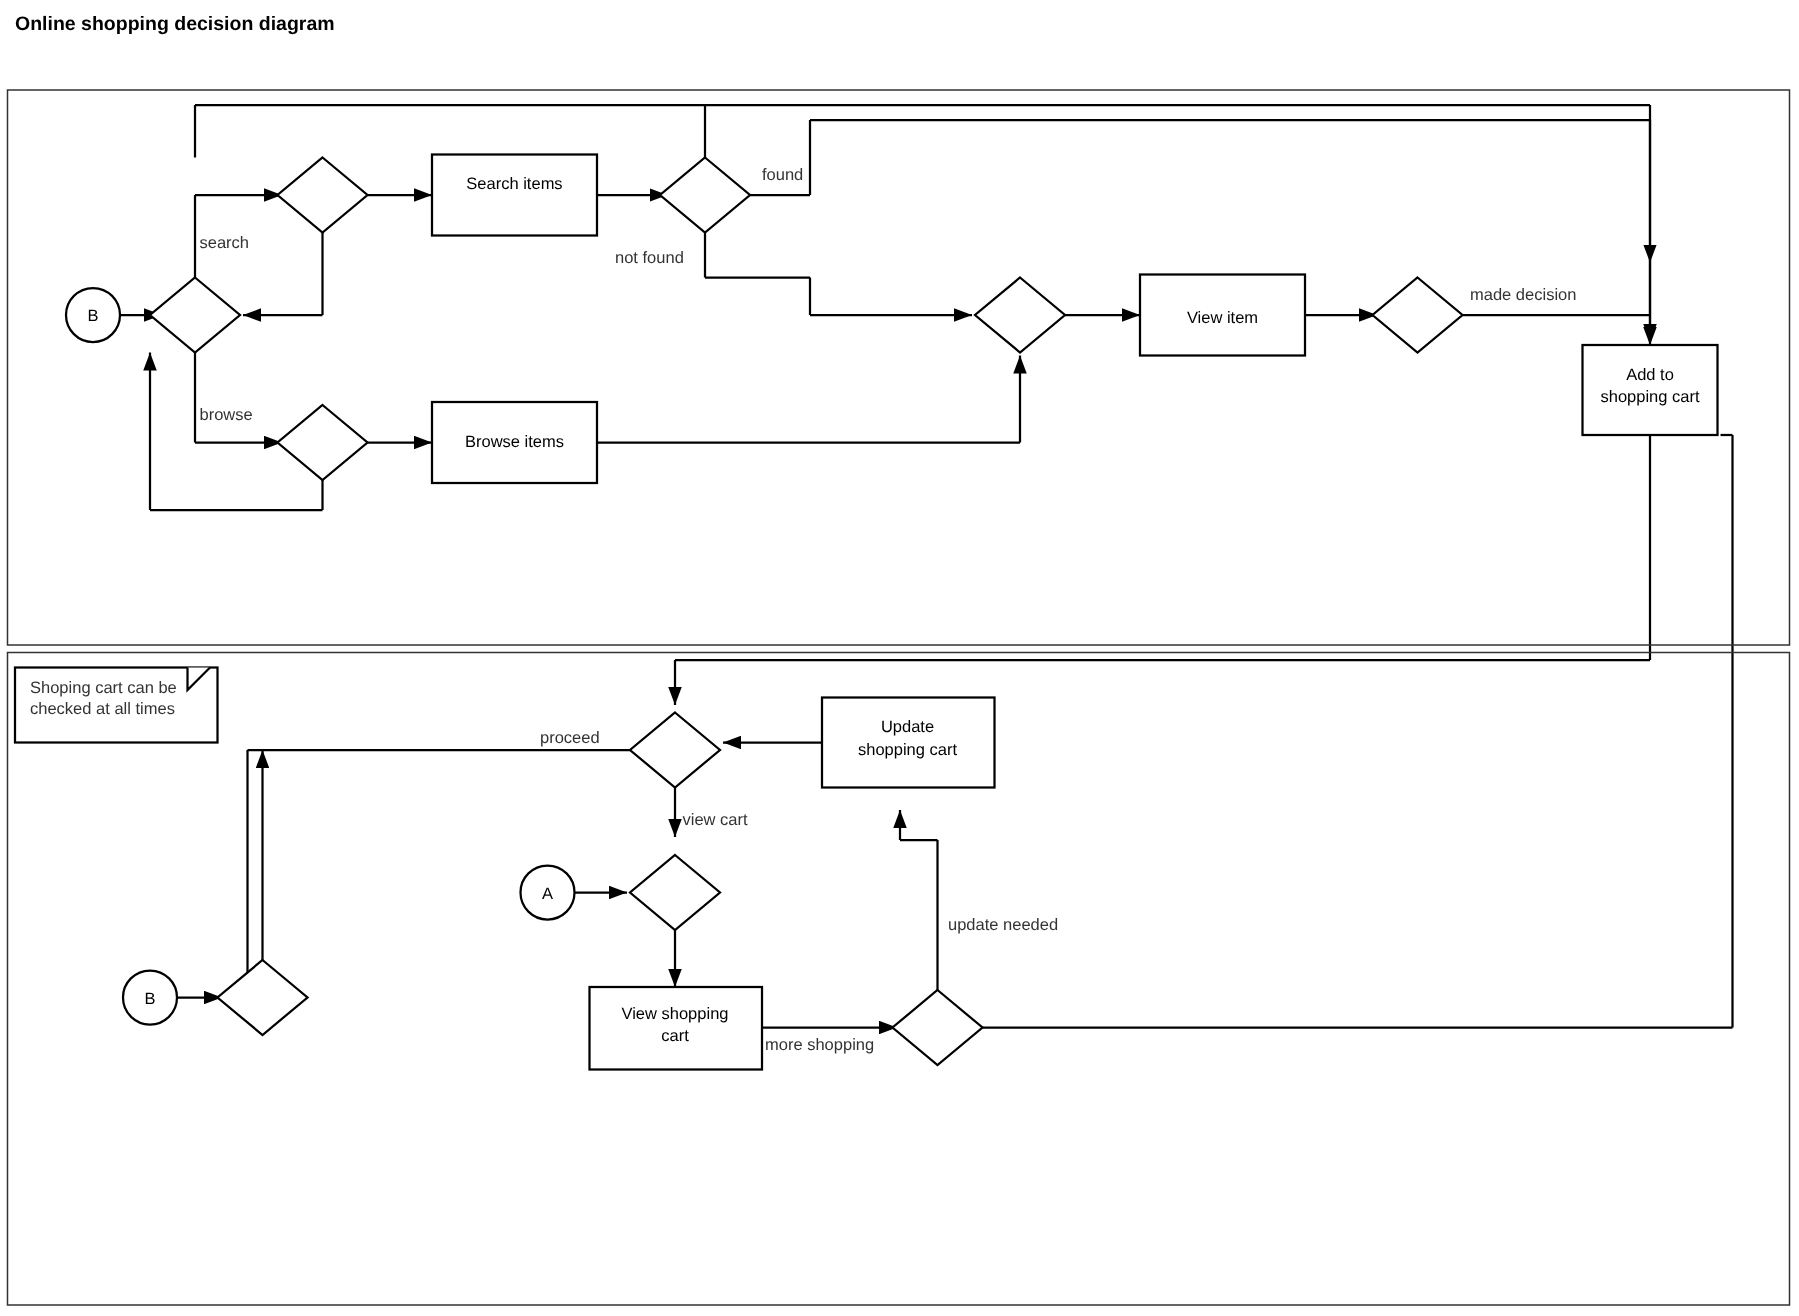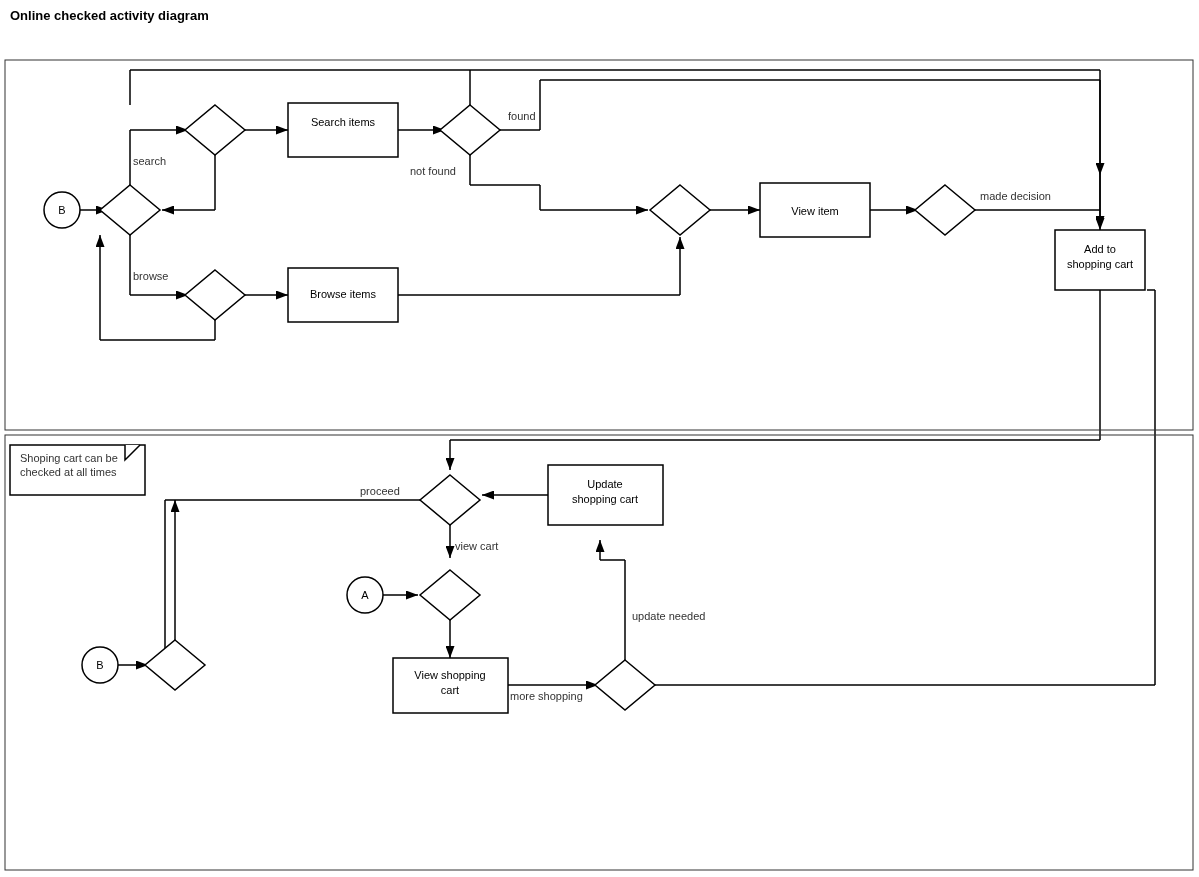--- a/index.html
+++ b/index.html
@@ -33,21 +33,21 @@
     
     .line { stroke: black; stroke-width: 1.5; fill: none; }
     .label { font-size: 11px; fill: #333; font-family: Arial, sans-serif; }
     .box-text { font-size: 11px; fill: #000; font-family: Arial, sans-serif; text-anchor: middle; }
     .note-box { fill: white; stroke: black; stroke-width: 1.5; }
   </style>
 </head>
 <body>
 
 <div class="diagram-container">
-  <span class="title">Online checked activity diagram</span>
+  <span class="title">Online shopping decision diagram</span>
 
   <svg xmlns="http://www.w3.org/2000/svg">
     <defs>
       <marker id="arrowhead" markerWidth="8" markerHeight="6" refX="8" refY="3" orient="auto">
         <polygon points="0 0, 8 3, 0 6" fill="black"></polygon>
       </marker>
       <marker id="arrowhead-up" markerWidth="8" markerHeight="6" refX="8" refY="3" orient="auto">
         <polygon points="0 0, 8 3, 0 6" fill="black"></polygon>
       </marker>
     </defs>

